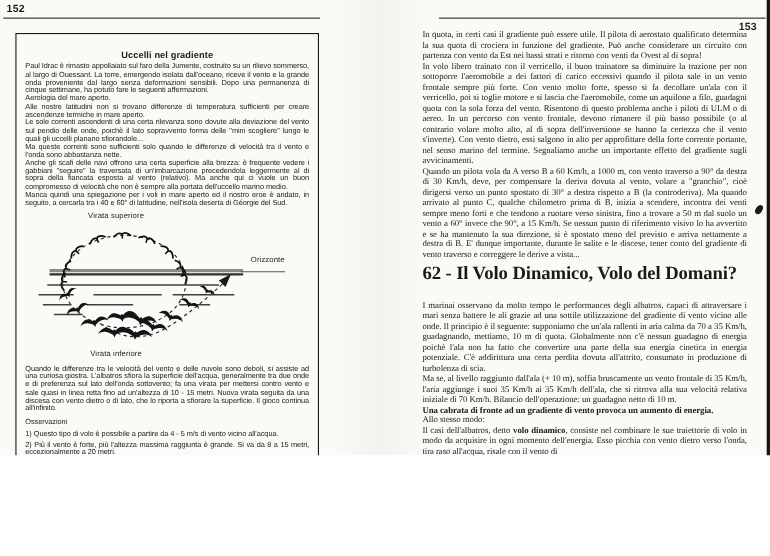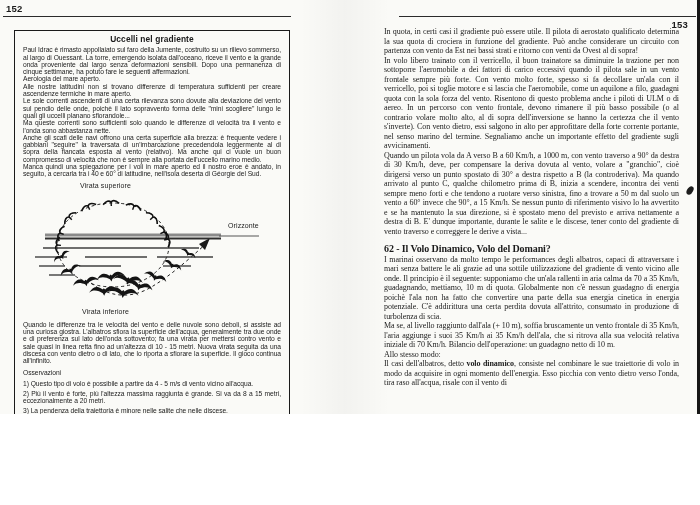--- a/index.html
+++ b/index.html
@@ -15,38 +15,38 @@
           background:linear-gradient(90deg,rgba(0,0,0,0) 0%,rgba(0,0,0,.03) 50%,rgba(0,0,0,0) 100%);}
   .edge{position:absolute;right:0;top:0;width:3px;height:505px;background:#161616;}
   .ink{position:absolute;left:687px;top:186px;width:6px;height:9px;background:#1d1d1d;
        border-radius:60% 40% 55% 45%;transform:rotate(25deg);}
 
   
   .box{position:absolute;left:14px;top:30px;width:276px;height:459px;box-sizing:border-box;
        border:1.3px solid #1a1a1a;padding:4px 8px 0 8px;overflow:hidden;
        font-size:6.7px;line-height:7.3px;letter-spacing:-0.05px;}
   .box p{margin:0;text-align:justify;}
-  .box-title{font-size:8.4px;font-weight:bold;text-align:center;margin:1px 0 3px 0;letter-spacing:.1px;}
+  .box-title{font-size:8.4px;font-weight:bold;text-align:center;margin:12px 0 3px 0;letter-spacing:.1px;}
   .obs-title{margin-top:5px !important;}
   .obs{margin-top:2.8px !important;}
   .body-para{margin-top:3px !important;}
 
   
   .figure{position:relative;height:136px;margin:4px 0 3px 0;}
   .figlabel{position:absolute;font-size:7px;color:#222;letter-spacing:.1px;}
   .fig-top{top:0;left:0;width:165px;text-align:center;}
   .fig-bottom{top:126px;left:0;width:165px;text-align:center;}
   .fig-horizon{top:40px;left:205px;}
   .figure svg{position:absolute;left:8px;top:11px;}
 
   
   .col{position:absolute;left:384px;top:27px;width:295px;font-size:8px;line-height:9.5px;
        letter-spacing:-0.06px;font-family:Liberation Serif, serif;}
   .col p{margin:0;text-align:justify;}
-  .col h2{font-size:10px;margin:8px 0 1px 0;letter-spacing:-0.1px;}
+  .col h2{font-size:17px;margin:8px 0 19px 0;letter-spacing:-0.1px;}
   .bold{font-weight:bold;}
 </style>
 </head>
 <body>
 
 <div class="scan">
 
   <div class="gutter"></div>
 
   <div>
@@ -184,20 +184,21 @@
 
     <div class="col">
       <p>In quota, in certi casi il gradiente può essere utile. Il pilota di aerostato qualificato determina la sua quota di crociera in funzione del gradiente. Può anche considerare un circuito con partenza con vento da Est nei bassi strati e ritorno con venti da Ovest al di sopra!</p>
       <p>In volo libero trainato con il verricello, il buon trainatore sa diminuire la trazione per non sottoporre l'aeromobile a dei fattori di carico eccessivi quando il pilota sale in un vento frontale sempre più forte. Con vento molto forte, spesso si fa decollare un'ala con il verricello, poi si toglie motore e si lascia che l'aeromobile, come un aquilone a filo, guadagni quota con la sola forza del vento. Risentono di questo problema anche i piloti di ULM o di aereo. In un percorso con vento frontale, devono rimanere il più basso possibile (o al contrario volare molto alto, al di sopra dell'inversione se hanno la certezza che il vento s'inverte). Con vento dietro, essi salgono in alto per approfittare della forte corrente portante, nel senso marino del termine. Segnaliamo anche un importante effetto del gradiente sugli avvicinamenti.</p>
       <p>Quando un pilota vola da A verso B a 60 Km/h, a 1000 m, con vento traverso a 90° da destra di 30 Km/h, deve, per compensare la deriva dovuta al vento, volare a "granchio", cioè dirigersi verso un punto spostato di 30° a destra rispetto a B (la controderiva). Ma quando arrivato al punto C, qualche chilometro prima di B, inizia a scendere, incontra dei venti sempre meno forti e che tendono a ruotare verso sinistra, fino a trovare a 50 m dal suolo un vento a 60° invece che 90°, a 15 Km/h. Se nessun punto di riferimento visivo lo ha avvertito e se ha mantenuto la sua direzione, si è spostato meno del previsto e arriva nettamente a destra di B. E' dunque importante, durante le salite e le discese, tener conto del gradiente di vento traverso e correggere le derive a vista...</p>
 
       <h2>62 - Il Volo Dinamico, Volo del Domani?</h2>
 
       <p>I marinai osservano da molto tempo le performances degli albatros, capaci di attraversare i mari senza battere le ali grazie ad una sottile utilizzazione del gradiente di vento vicino alle onde. Il principio è il seguente: supponiamo che un'ala rallenti in aria calma da 70 a 35 Km/h, guadagnando, mettiamo, 10 m di quota. Globalmente non c'è nessun guadagno di energia poichè l'ala non ha fatto che convertire una parte della sua energia cinetica in energia potenziale. C'è addirittura una certa perdita dovuta all'attrito, consumato in produzione di turbolenza di scia.</p>
       <p>Ma se, al livello raggiunto dall'ala (+ 10 m), soffia bruscamente un vento frontale di 35 Km/h, l'aria aggiunge i suoi 35 Km/h ai 35 Km/h dell'ala, che si ritrova alla sua velocità relativa iniziale di 70 Km/h. Bilancio dell'operazione: un guadagno netto di 10 m.</p>
+      <p class="bold">Una cabrata di fronte ad un gradiente di vento provoca un aumento di energia.</p>
       <p>Allo stesso modo:</p>
       <p><span>Il casi dell'albatros, detto </span><span class="bold">volo dinamico</span><span>, consiste nel combinare le sue traiettorie di volo in modo da acquisire in ogni momento dell'energia. Esso picchia con vento dietro verso l'onda, tira raso all'acqua, risale con il vento di</span></p>
     </div>
   </div>
 
   <div class="edge"></div>
   <div class="ink"></div>
 </div>
 
 </body></html>

